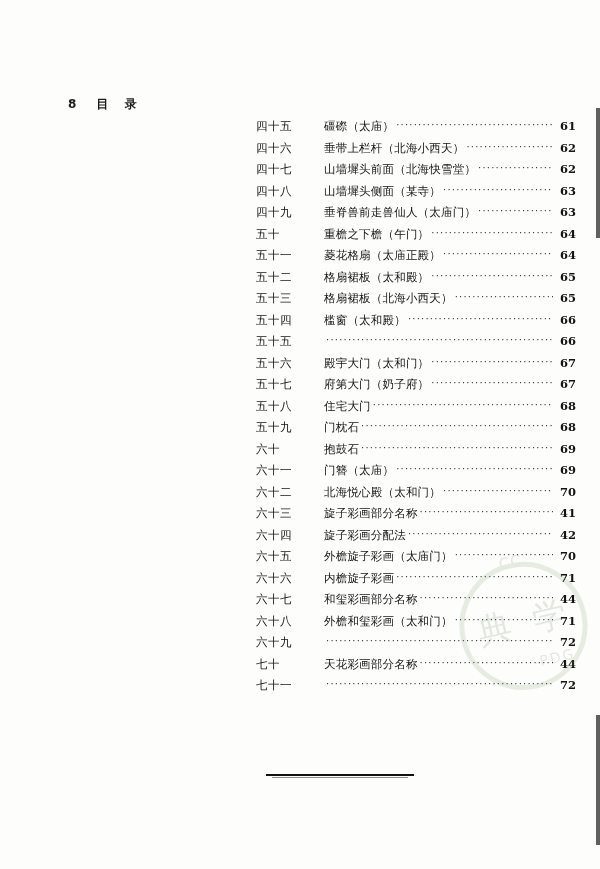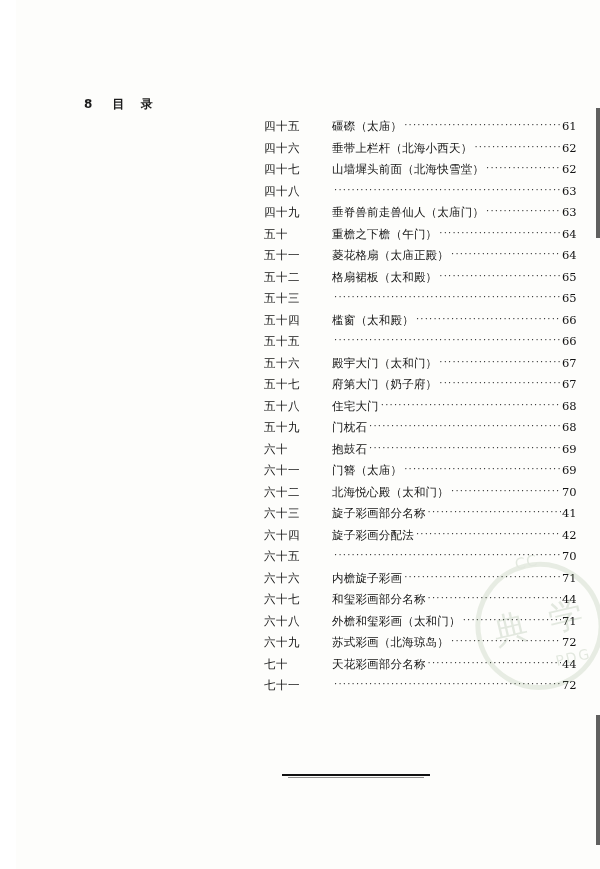--- a/index.html
+++ b/index.html
@@ -13,21 +13,20 @@
     font-family: "DejaVu Serif", "Liberation Serif", serif;
     position: relative;
     overflow: hidden;
   }
 
   
   .page {
     position: absolute;
     inset: 0;
     background: #fdfdfb;
-    margin-left: 16px;
   }
 
   
   .edge-mark {
     position: absolute;
     background: #2b2b2b;
     opacity: .75;
   }
   .edge-mark.right-top {
     right: 0; top: 108px; width: 4px; height: 130px;
@@ -45,21 +44,21 @@
     color: #1c1c1c;
     letter-spacing: 1px;
     font-family: "DejaVu Sans", "Liberation Sans", sans-serif;
     white-space: nowrap;
   }
   .header .pagenum { margin-right: 14px; }
   .header .title { letter-spacing: 6px; }
 
   .toc {
     position: absolute;
-    left: 248px;
+    left: 256px;
     top: 116px;
     width: 320px;
   }
 
   .toc-row {
     display: flex;
     align-items: baseline;
     font-size: 11.5px;
     line-height: 21.5px;
     color: #141414;
@@ -81,21 +80,23 @@
     margin: 0 1px 0 2px;
     position: relative;
     top: -2px;
     font-size: 10px;
     letter-spacing: 1.2px;
     color: #222;
   }
   .pg {
     flex: 0 0 auto;
     width: 22px;
+    text-align: right;
     font-family: "DejaVu Serif", "Liberation Serif", serif;
+    font-weight: bold;
   }
 
   
   .rule {
     position: absolute;
     left: 266px;
     top: 774px;
     width: 148px;
     height: 2px;
     background: #111;
@@ -186,20 +187,21 @@
         <span class="pg">62</span>
       </div>
       <div class="toc-row">
         <span class="num">四十七</span>
         <span class="label">山墙墀头前面（北海快雪堂）</span>
         <span class="dots">·····································································</span>
         <span class="pg">62</span>
       </div>
       <div class="toc-row">
         <span class="num">四十八</span>
+        <span class="label">山墙墀头侧面（某寺）</span>
         <span class="dots">·····································································</span>
         <span class="pg">63</span>
       </div>
       <div class="toc-row">
         <span class="num">四十九</span>
         <span class="label">垂脊兽前走兽仙人（太庙门）</span>
         <span class="dots">·····································································</span>
         <span class="pg">63</span>
       </div>
       <div class="toc-row">
@@ -215,20 +217,21 @@
         <span class="pg">64</span>
       </div>
       <div class="toc-row">
         <span class="num">五十二</span>
         <span class="label">格扇裙板（太和殿）</span>
         <span class="dots">·····································································</span>
         <span class="pg">65</span>
       </div>
       <div class="toc-row">
         <span class="num">五十三</span>
+        <span class="label">格扇裙板（北海小西天）</span>
         <span class="dots">·····································································</span>
         <span class="pg">65</span>
       </div>
       <div class="toc-row">
         <span class="num">五十四</span>
         <span class="label">槛窗（太和殿）</span>
         <span class="dots">·····································································</span>
         <span class="pg">66</span>
       </div>
       <div class="toc-row">
@@ -285,20 +288,21 @@
         <span class="pg">41</span>
       </div>
       <div class="toc-row">
         <span class="num">六十四</span>
         <span class="label">旋子彩画分配法</span>
         <span class="dots">·····································································</span>
         <span class="pg">42</span>
       </div>
       <div class="toc-row">
         <span class="num">六十五</span>
+        <span class="label">外檐旋子彩画（太庙门）</span>
         <span class="dots">·····································································</span>
         <span class="pg">70</span>
       </div>
       <div class="toc-row">
         <span class="num">六十六</span>
         <span class="label">内檐旋子彩画</span>
         <span class="dots">·····································································</span>
         <span class="pg">71</span>
       </div>
       <div class="toc-row">
@@ -308,21 +312,20 @@
         <span class="pg">44</span>
       </div>
       <div class="toc-row">
         <span class="num">六十八</span>
         <span class="label">外檐和玺彩画（太和门）</span>
         <span class="dots">·····································································</span>
         <span class="pg">71</span>
       </div>
       <div class="toc-row">
         <span class="num">六十九</span>
-        <span class="label">苏式彩画（北海琼岛）</span>
         <span class="dots">·····································································</span>
         <span class="pg">72</span>
       </div>
       <div class="toc-row">
         <span class="num">七十</span>
         <span class="label">天花彩画部分名称</span>
         <span class="dots">·····································································</span>
         <span class="pg">44</span>
       </div>
       <div class="toc-row">

